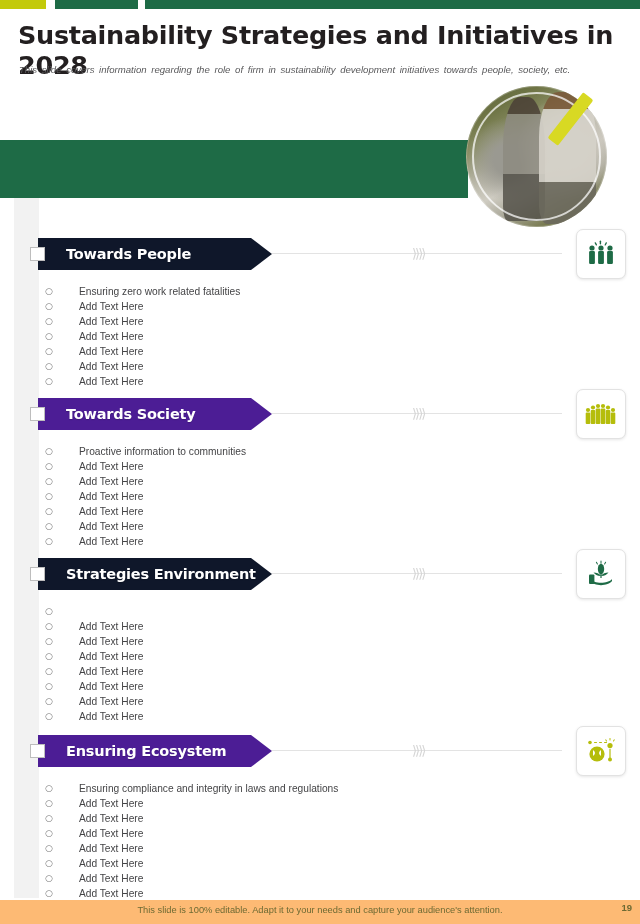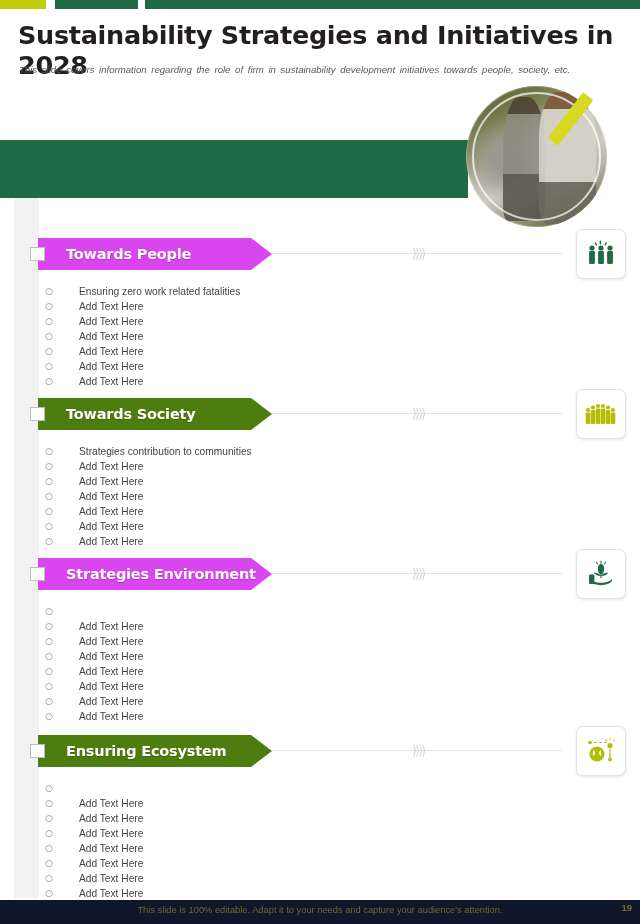--- a/index.html
+++ b/index.html
@@ -150,22 +150,22 @@
   }
   .banner-marker {
     position: absolute;
     left: -8px; top: 9px;
     width: 15px; height: 14px;
     background: #ffffff;
     border: 1px solid #bdbdbd;
     z-index: 3;
   }
 
-  .green  { background: #d946ef; }
-  .olive  { background: #4d7c0f; }
+  .green  { background: #0f172a; }
+  .olive  { background: #4c1d95; }
 
   
   .connector {
     position: absolute;
     left: 272px;
     height: 1px;
     width: 290px;
     top: 15px;
     background: #e3e3e3;
   }
@@ -216,21 +216,21 @@
     font-family: "DejaVu Sans", sans-serif;
     line-height: 15px;
   }
   .bullet .txt { white-space: nowrap; padding-left: 20px; }
 
   
   .footer {
     position: absolute;
     left: 0; bottom: 0;
     width: 640px; height: 24px;
-    background: #0f172a;
+    background: #fdba74;
   }
   .footer-text {
     position: absolute;
     left: 0; top: 5px;
     width: 640px;
     text-align: center;
     font-size: 9.3px;
     color: #6d6a33;
   }
   .page-num {
@@ -344,21 +344,21 @@
             <circle cx="23" cy="6.5" r="2.1"></circle>
             <rect x="20.7" y="9.1" width="4.6" height="13.9" rx="1"></rect>
             <circle cx="28" cy="9" r="2.1"></circle>
             <rect x="25.7" y="11.6" width="4.6" height="11.4" rx="1"></rect>
           </g>
         </svg>
       </div>
       <div class="bullets" style="top: 46px;">
         <div class="bullet">
           <span class="dot">○</span>
-          <span class="txt">Strategies contribution to communities</span>
+          <span class="txt">Proactive information to communities</span>
         </div>
         <div class="bullet">
           <span class="dot">○</span>
           <span class="txt">Add Text Here</span>
         </div>
         <div class="bullet">
           <span class="dot">○</span>
           <span class="txt">Add Text Here</span>
         </div>
         <div class="bullet">
@@ -461,20 +461,21 @@
             <rect x="18" y="5" width="3" height="1.1" rx="0.5"></rect>
             <rect x="23.5" y="1" width="1" height="2.6" rx="0.5"></rect>
             <rect x="19.6" y="2.2" width="1" height="2.4" rx="0.5" transform="rotate(-35 20.1 3.4)"></rect>
             <rect x="27.4" y="2.2" width="1" height="2.4" rx="0.5" transform="rotate(35 27.9 3.4)"></rect>
           </g>
         </svg>
       </div>
       <div class="bullets" style="top: 46px;">
         <div class="bullet">
           <span class="dot">○</span>
+          <span class="txt">Ensuring compliance and integrity in laws and regulations</span>
         </div>
         <div class="bullet">
           <span class="dot">○</span>
           <span class="txt">Add Text Here</span>
         </div>
         <div class="bullet">
           <span class="dot">○</span>
           <span class="txt">Add Text Here</span>
         </div>
         <div class="bullet">

